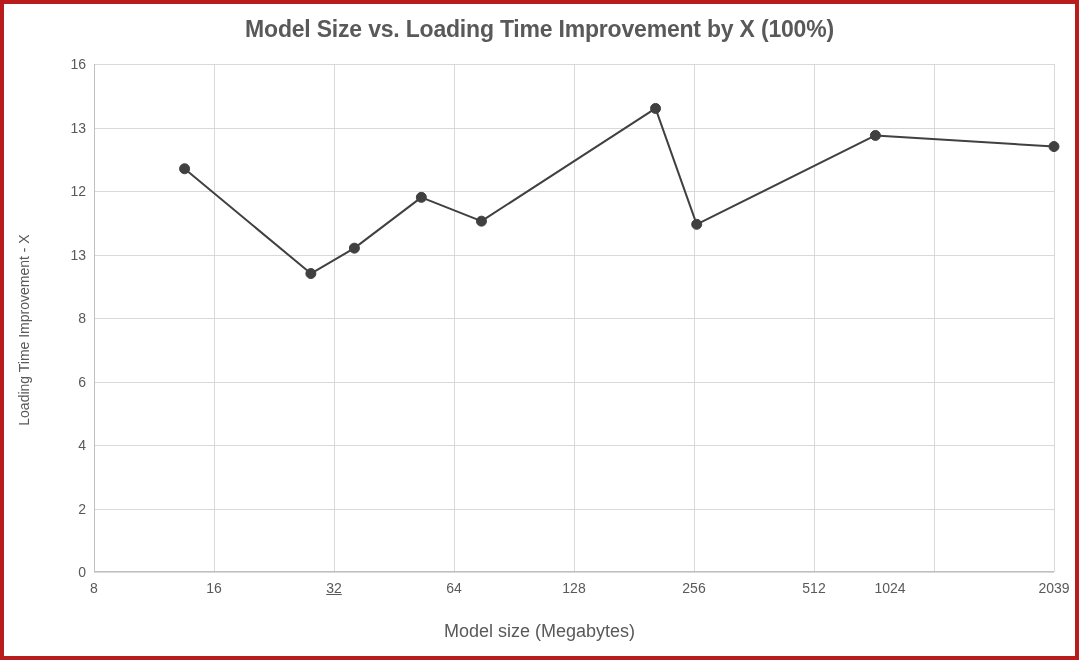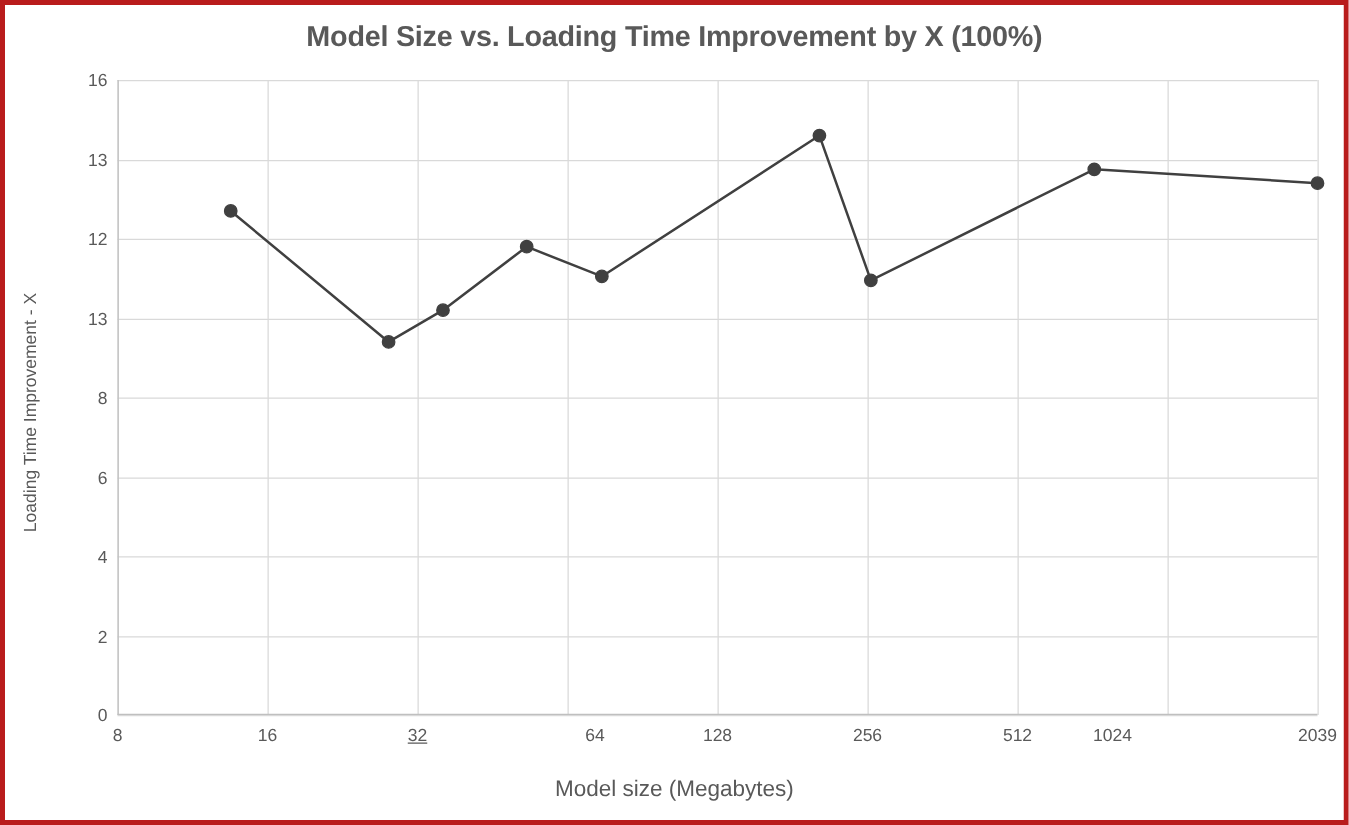--- a/index.html
+++ b/index.html
@@ -147,21 +147,21 @@
         <div class="y-tick-label" style="top: 254px;">8</div>
         <div class="y-tick-label" style="top: 190.5px;">13</div>
         <div class="y-tick-label" style="top: 127px;">12</div>
         <div class="y-tick-label" style="top: 63.5px;">13</div>
         <div class="y-tick-label" style="top: 0px;">16</div>
       </div>
     <div id="x-tick-labels">
         <div class="x-tick-label" style="left: 0px;">8</div>
         <div class="x-tick-label" style="left: 120px;">16</div>
         <div class="x-tick-label" style="left: 240px; text-decoration: underline;">32</div>
-        <div class="x-tick-label" style="left: 360px; margin-left: 22px;">64</div>
+        <div class="x-tick-label" style="left: 360px;">64</div>
         <div class="x-tick-label" style="left: 480px;">128</div>
         <div class="x-tick-label" style="left: 600px;">256</div>
         <div class="x-tick-label" style="left: 720px;">512</div>
         <div class="x-tick-label" style="left: 796px;">1024</div>
         <div class="x-tick-label" style="left: 960px;">2039</div>
       </div>
   </div>
 
   <div class="x-axis-title">Model size (Megabytes)</div>
   <div class="y-axis-title">Loading Time Improvement - X</div>

